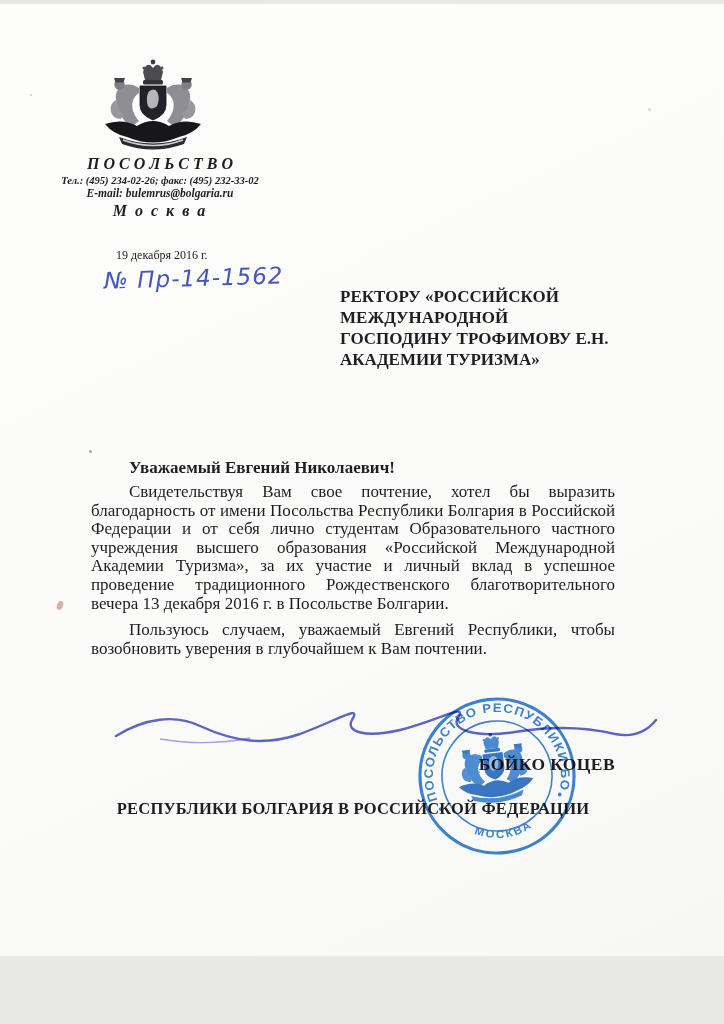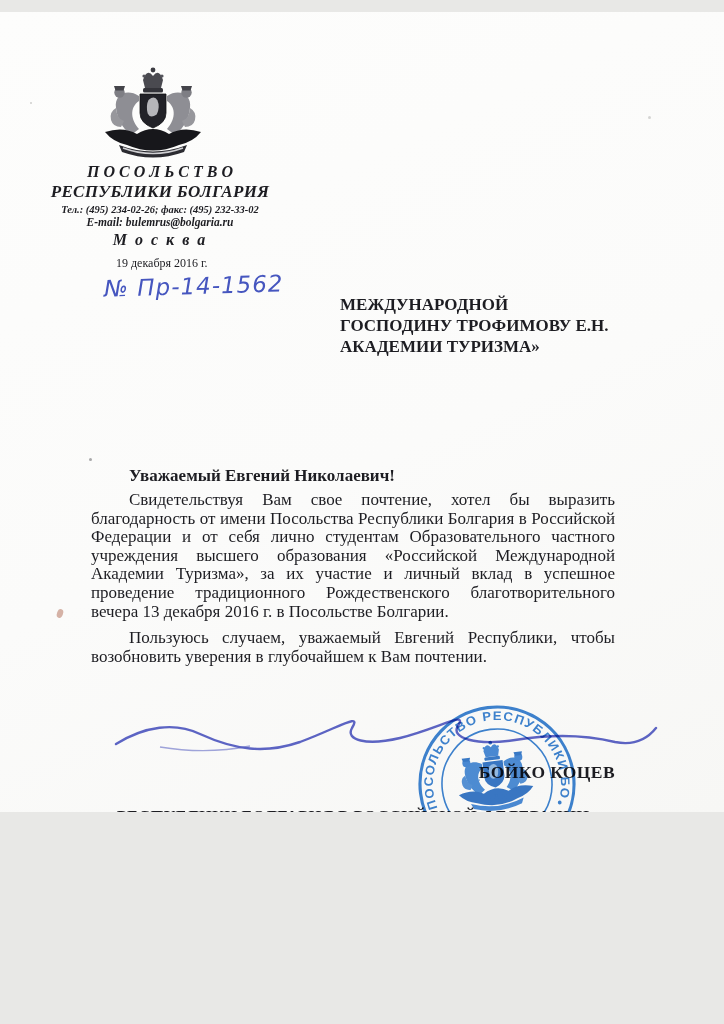--- a/index.html
+++ b/index.html
@@ -1,17 +1,17 @@
 <!DOCTYPE html>
 <html><head>
 <meta charset="utf-8">
 <style>
   html,body{margin:0;padding:0;background:#e8e8e6;}
   .page{
-    position:relative;width:724px;height:800px;margin:12px auto;
+    position:relative;width:724px;height:952px;margin:4px auto;
     background:linear-gradient(155deg,#fdfdfc 0%,#fbfbfa 55%,#f7f7f5 100%);
     font-family:"Liberation Serif","DejaVu Serif",serif;
     color:#1d1d22;overflow:hidden;
   }
   .abs{position:absolute;}
   
   .lh-block{left:38px;top:151px;width:244px;text-align:center;font-style:italic;font-weight:bold;}
   .lh2{font-size:17px;letter-spacing:.3px;margin-top:1px;}
   .lh3{font-size:13.5px;margin-top:3px;}
   .lh4{font-size:10.5px;margin-top:2px;}
@@ -57,30 +57,30 @@
       <circle cx="93.5" cy="26.5" r="5.2" fill="#7e7e84"></circle>
       <path d="M88,20 h11 l-1.5,4.5 h-8 z" fill="#44444a"></path>
       <path d="M12,66 Q30,60 44,68 Q60,58 76,68 Q90,60 108,66 Q100,76 86,79 Q60,90 34,79 Q20,76 12,66 Z" fill="#17171b"></path>
       <path d="M26,79 Q60,92 94,79 L91,86 Q60,97 29,86 Z" fill="#2b2b31"></path>
       <path d="M30,82 Q60,93 90,82" fill="none" stroke="#cfcfd2" stroke-width="1.6"></path>
     </g>
   </svg>
 
   <div class="abs lh-block">
     <div>П О С О Л Ь С Т В О</div>
-    <div class="lh2">РЕСПУБЛИКИ БОЛГАРИЯ</div>
     <div class="lh4">Тел.: (495) 234-02-26; факс: (495) 232-33-02</div>
     <div class="lh5">E-mail: bulemrus@bolgaria.ru</div>
     <div class="lh6">М о с к в а</div>
   </div>
 
   <div class="abs date">19 декабря 2016 г.</div>
   <div class="abs ref">№ Пр-14-1562</div>
 
   <div class="abs recipient">
+    <div>РЕКТОРУ «РОССИЙСКОЙ</div>
     <div>МЕЖДУНАРОДНОЙ</div>
     <div>ГОСПОДИНУ ТРОФИМОВУ Е.Н.</div>
     <div>АКАДЕМИИ ТУРИЗМА»</div>
   </div>
 
   <div class="abs salutation">Уважаемый Евгений Николаевич!</div>
   <div class="abs body-text">
     <p>Свидетельствуя Вам свое почтение, хотел бы выразить благодарность от имени Посольства Республики Болгария в Российской Федерации и от себя лично студентам Образовательного частного учреждения высшего образования «Российской Международной Академии Туризма», за их участие и личный вклад в успешное проведение традиционного Рождественского благотворительного вечера 13 декабря 2016 г. в Посольстве Болгарии.</p>
     <p>Пользуюсь случаем, уважаемый Евгений Республики, чтобы возобновить уверения в глубочайшем к Вам почтении.</p>
   </div>

